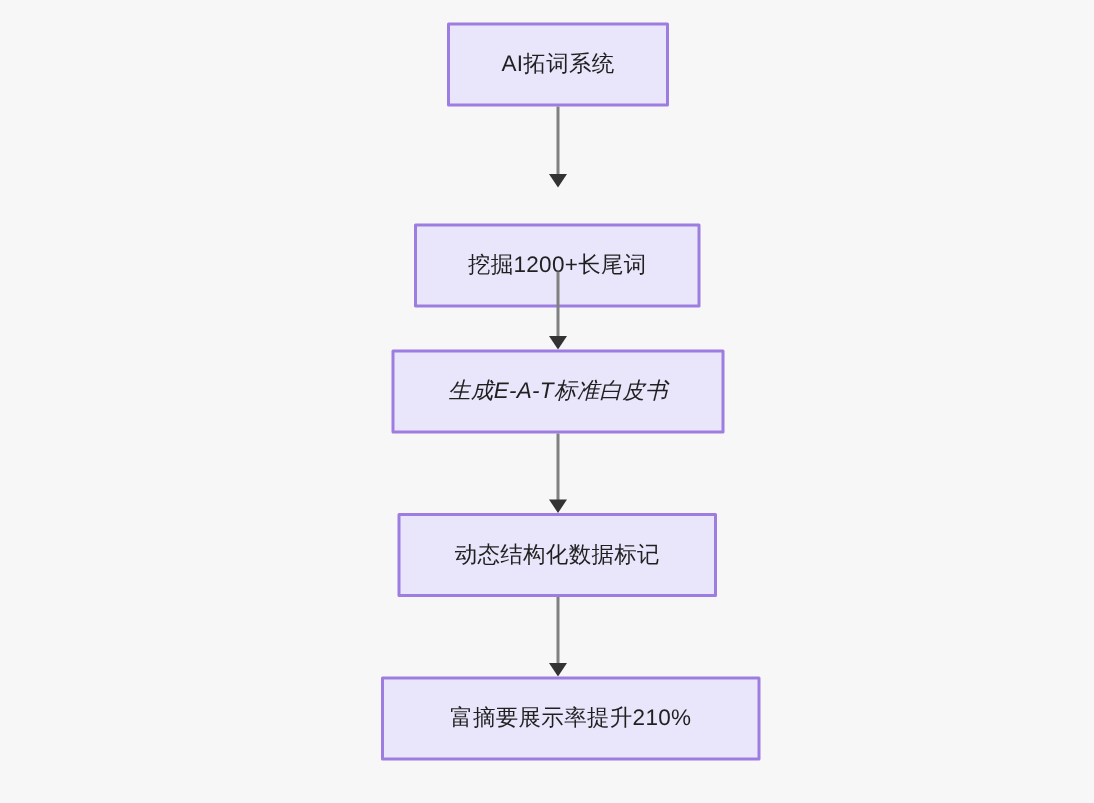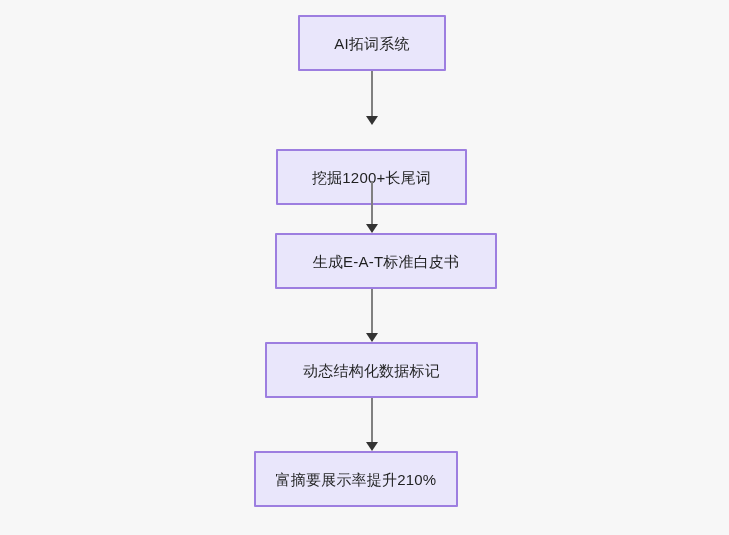--- a/index.html
+++ b/index.html
@@ -76,35 +76,35 @@
 
   <div class="node" style="left:276px; top:125px; width:191px; height:56px;margin-top:24px;">
     <span class="node-label">挖掘1200+长尾词</span>
   </div>
 
   <div class="edge" style="left:371px; top:181px; height:52px; width:2px;">
     <div class="edge-line" style="height:44px;"></div>
     <div class="edge-head" style="top:43px;"></div>
   </div>
 
-  <div class="node" style="left:275px; top:233px; width:222px; height:56px;">
+  <div class="node" style="left:261px; top:233px; width:222px; height:56px;font-style:italic;">
     <span class="node-label">生成E-A-T标准白皮书</span>
   </div>
 
   <div class="edge" style="left:371px; top:289px; height:53px; width:2px;">
     <div class="edge-line" style="height:45px;"></div>
     <div class="edge-head" style="top:44px;"></div>
   </div>
 
   <div class="node" style="left:265px; top:342px; width:213px; height:56px;text-align:right;">
     <span class="node-label">动态结构化数据标记</span>
   </div>
 
   <div class="edge" style="left:371px; top:398px; height:53px; width:2px;">
     <div class="edge-line" style="height:45px;"></div>
     <div class="edge-head" style="top:44px;"></div>
   </div>
 
-  <div class="node" style="left:254px; top:451px; width:204px; height:56px;">
+  <div class="node" style="left:254px; top:451px; width:253px; height:56px;">
     <span class="node-label">富摘要展示率提升210%</span>
   </div>
 
 </div>
 
 </body></html>

